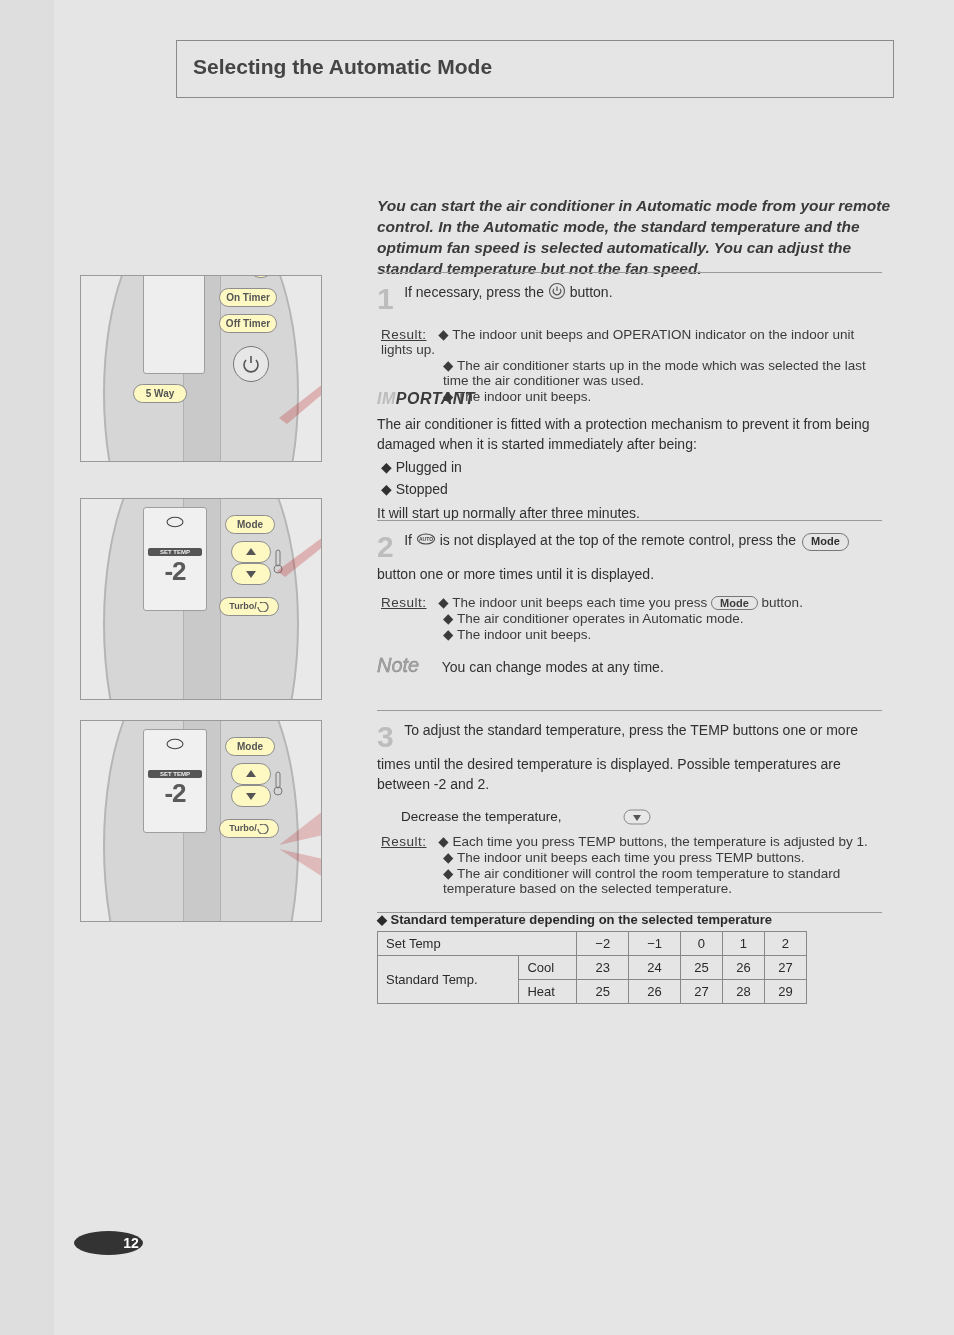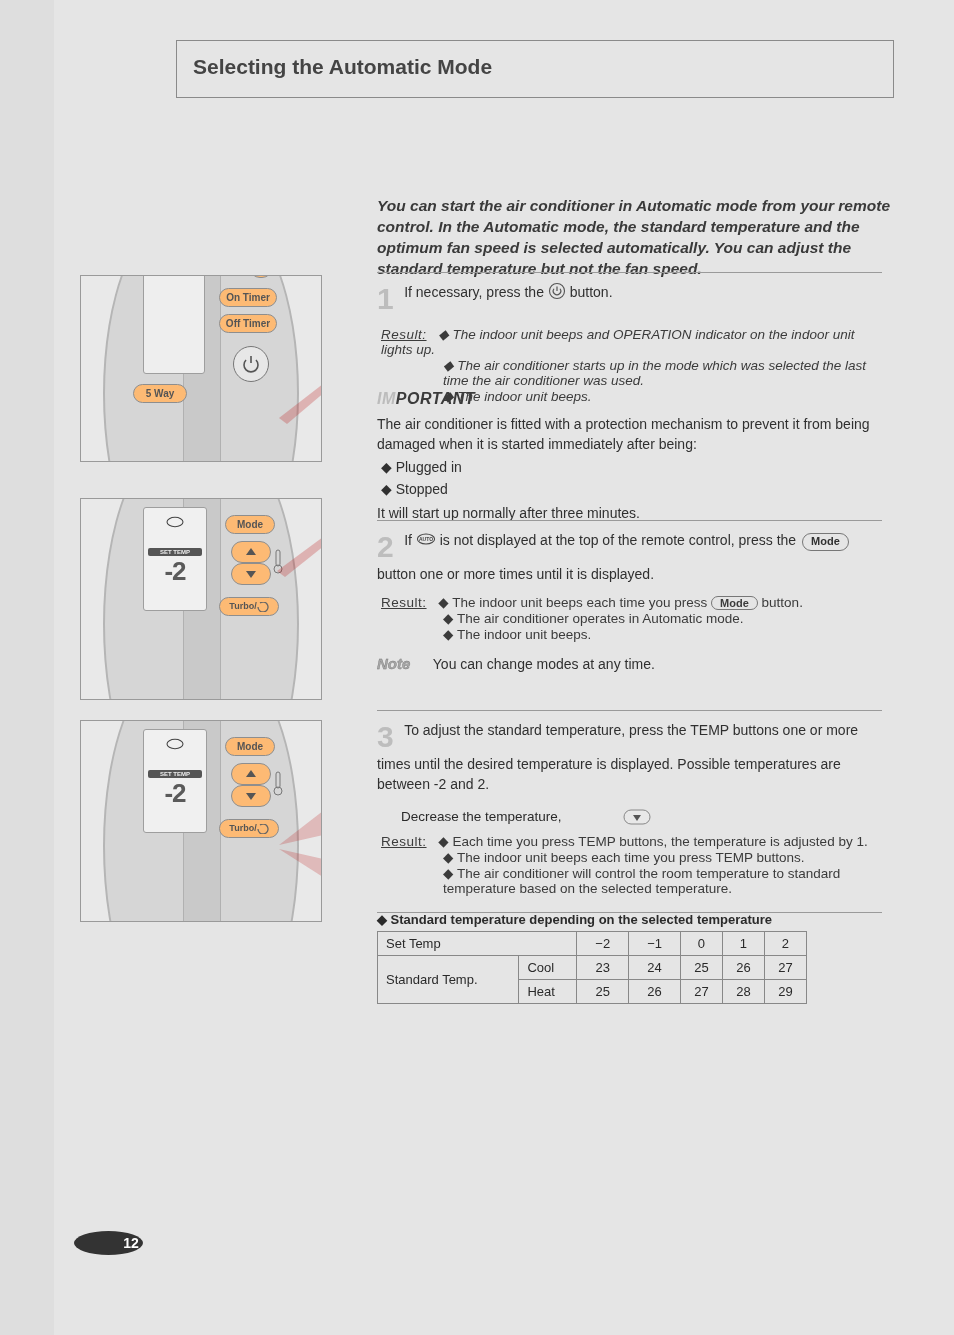--- a/index.html
+++ b/index.html
@@ -96,24 +96,24 @@
     font-size: 16px;
     letter-spacing: .5px;
   }
   .callout-im {
     color: #bcbcbc;
   }
   .callout-portant {
     color: #3b3b3b;
   }
   .note-label {
-    font-weight: bold;
+    font-weight: normal;
     font-style: italic;
     color: #a8a8a8;
-    font-size: 15px;
+    font-size: 20px;
     -webkit-text-stroke: .4px #777;
   }
   .icon-inline {
     display: inline-block;
     vertical-align: middle;
   }
 
   
   .remote-frame {
     position: absolute;
@@ -150,21 +150,21 @@
     left: 38px;
     top: 70px;
     width: 60px;
     height: 100px;
     background: #eeeeee;
     border: 1px solid #9e9e9e;
     border-radius: 3px;
   }
   .pill-btn {
     position: absolute;
-    background: #fdba74;
+    background: #fef9c3;
     border: 1px solid #8e8e8e;
     border-radius: 22px;
     font-size: 10px;
     font-weight: bold;
     color: #555;
     text-align: center;
     padding: 3px 0;
   }
   .seg {
     font-family: 'Arial Black', Arial, sans-serif;
@@ -233,21 +233,21 @@
       <span>If necessary, press the </span>
       <span class="icon-inline">
         <svg width="18" height="18" viewBox="0 0 24 24">
             <circle cx="12" cy="12" r="10" fill="none" stroke="#555" stroke-width="1.5"></circle>
             <path d="M12 6 v6" stroke="#555" stroke-width="1.6"></path>
             <path d="M8 9 a5 5 0 1 0 8 0" fill="none" stroke="#555" stroke-width="1.6"></path>
           </svg>
       </span>
       <span> button.</span>
     </span>
-    <div class="result-line" style="margin-top:10px;font-style:italic;">
+    <div class="result-line" style="margin-top:10px;">
       <span class="result-label">Result:</span>
       <span style="margin-left:8px;">◆ <span>The indoor unit beeps and OPERATION indicator on the indoor unit lights up.</span></span>
       <div style="padding-left:62px;">◆ <span>The air conditioner starts up in the mode which was selected the last time the air conditioner was used.</span></div>
       <div style="padding-left:62px;">◆ <span>The indoor unit beeps.</span></div>
     </div>
   </div>
 
   <div class="step-block" style="top:390px;">
     <span class="callout-label"><span class="callout-im">IM</span><span class="callout-portant">PORTANT</span></span>
     <div class="step-text" style="margin-top:6px;">

